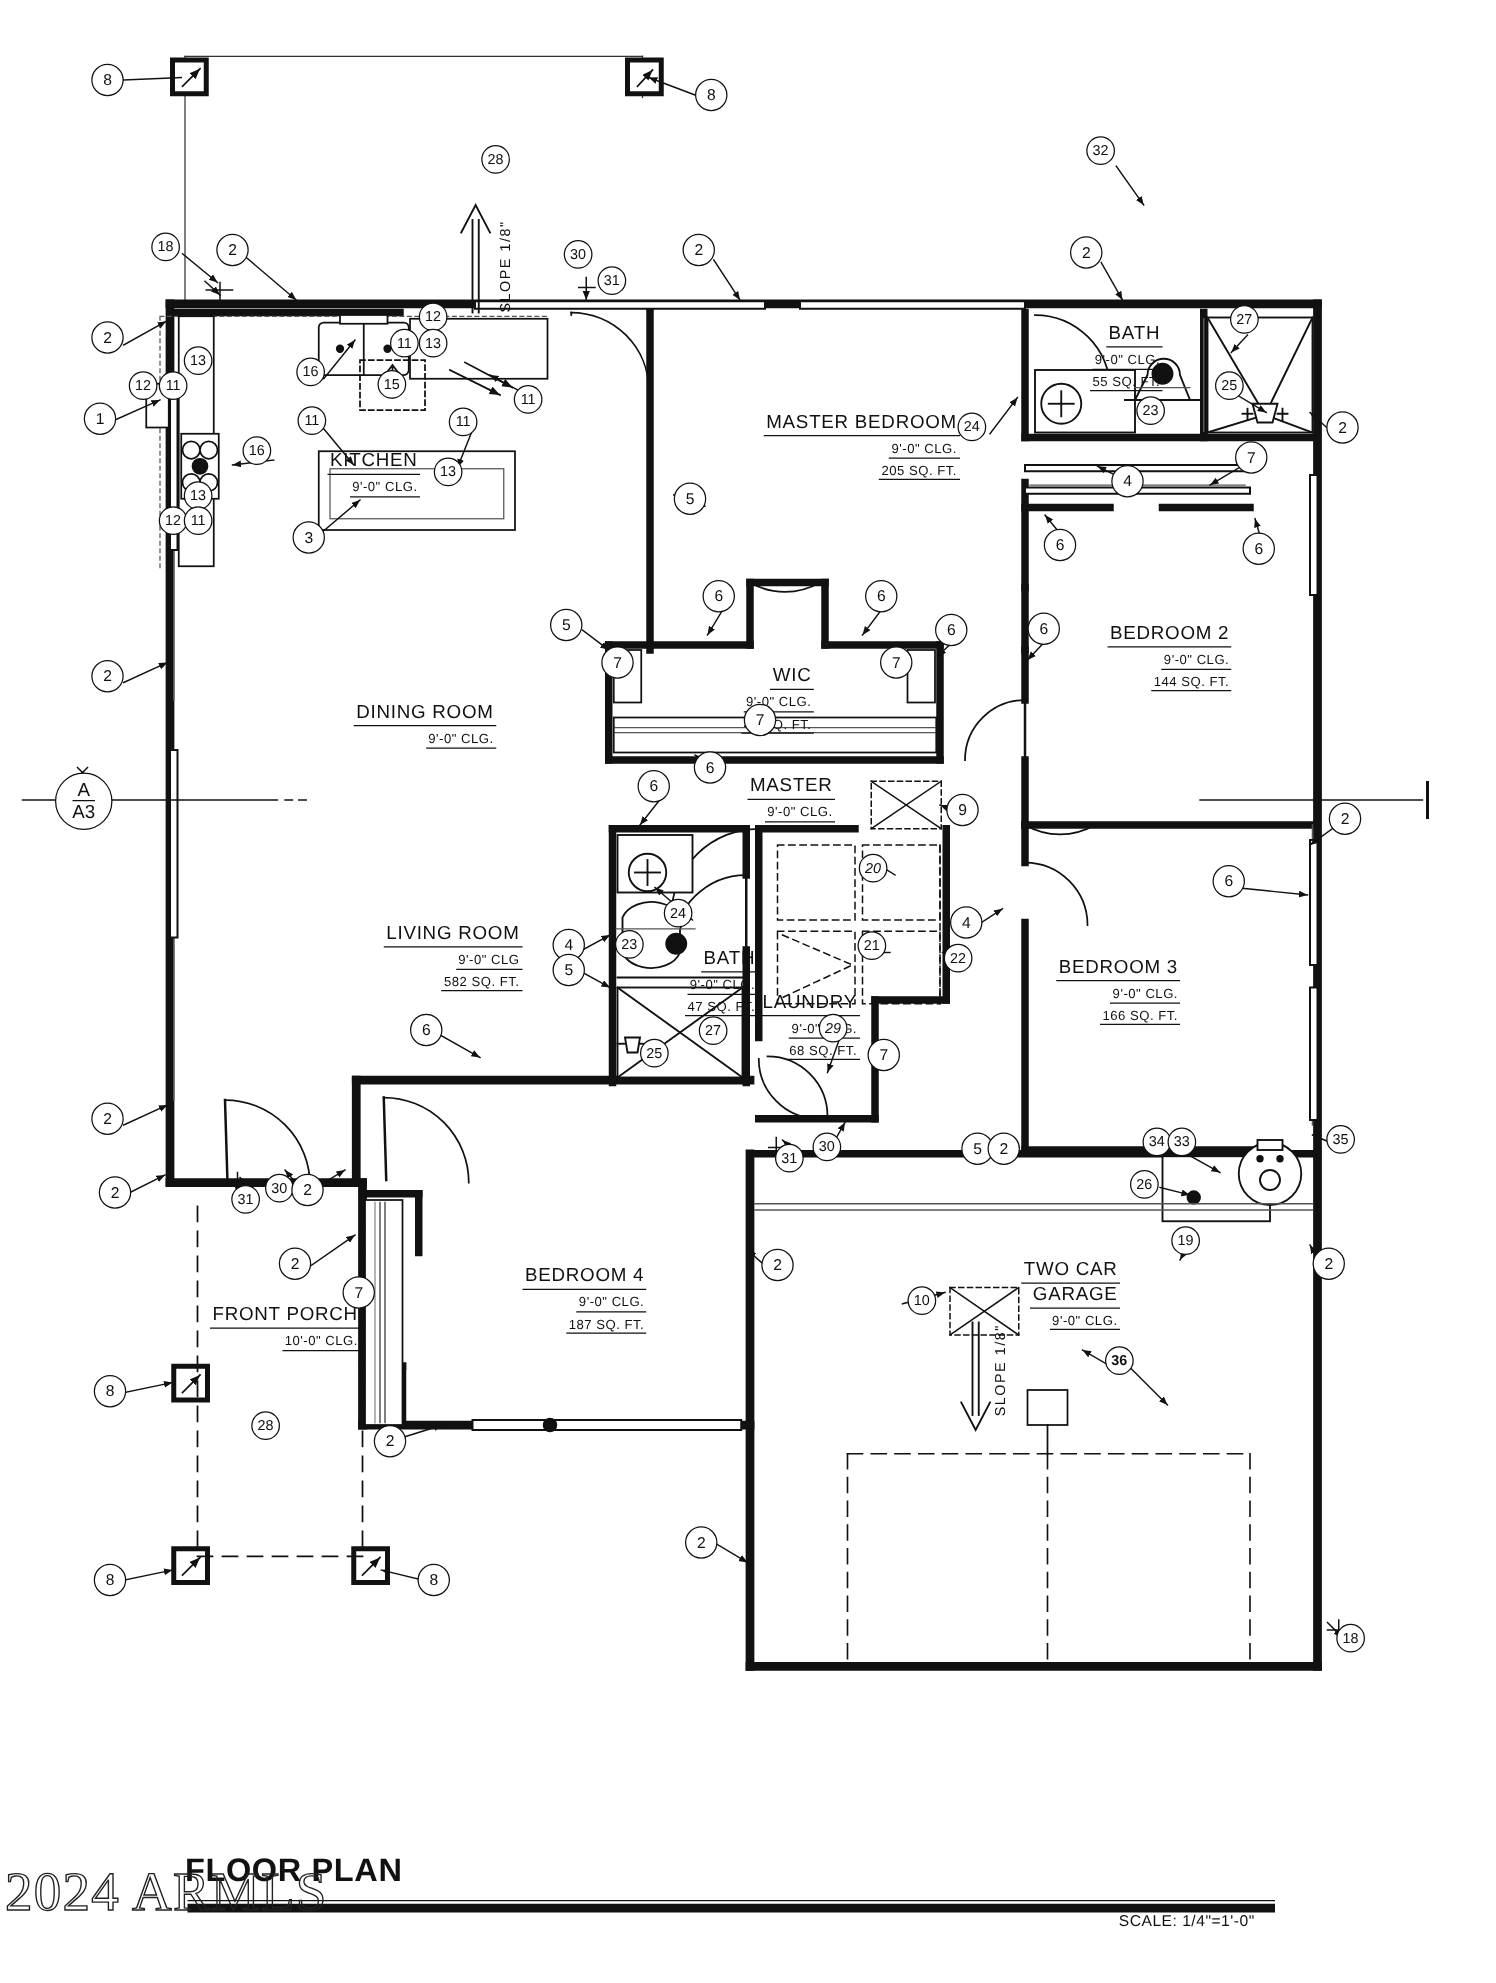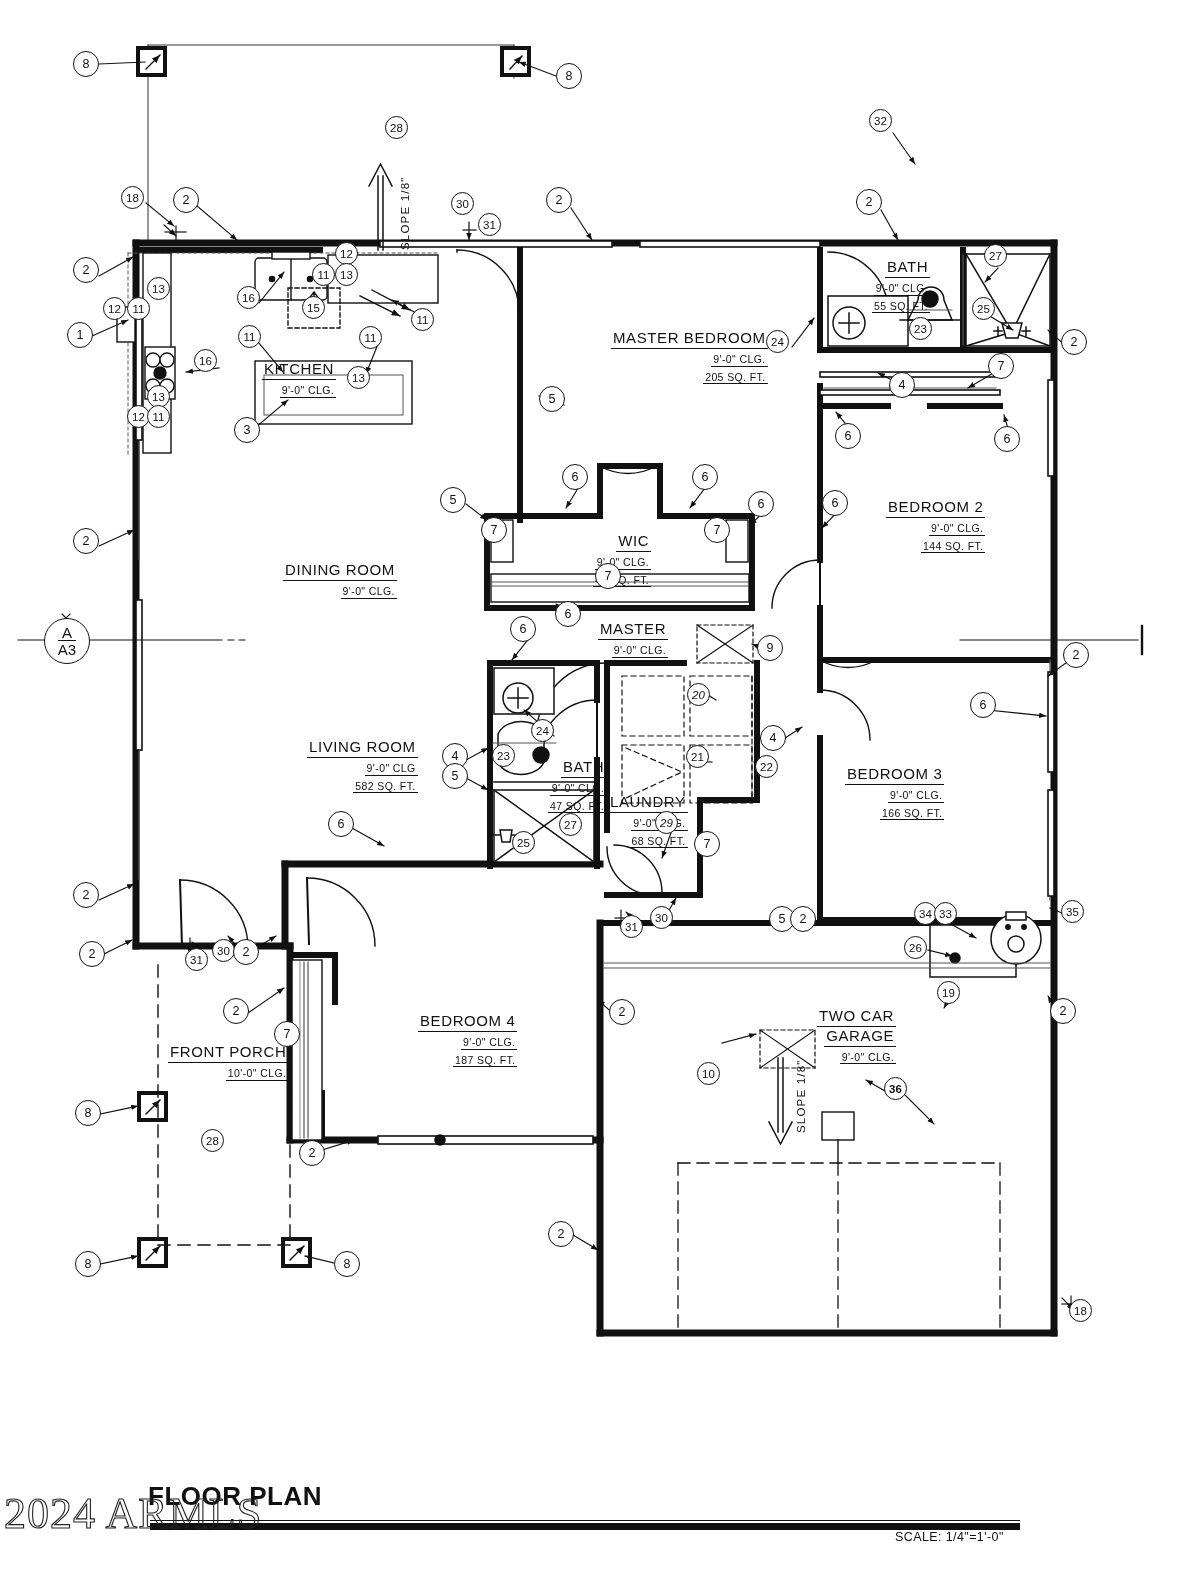--- a/index.html
+++ b/index.html
@@ -672,21 +672,21 @@
     <div class="callout small" style="left: 914px; top: 902px;">34</div>
     <div class="callout small" style="left: 934px; top: 902px;">33</div>
     <div class="callout small" style="left: 1061px; top: 900px;">35</div>
     <div class="callout small" style="left: 904px; top: 936px;">26</div>
     <div class="callout" style="left: 79px; top: 941px;">2</div>
     <div class="callout small" style="left: 185px; top: 948px;">31</div>
     <div class="callout small" style="left: 212px; top: 939px;">30</div>
     <div class="callout" style="left: 233px; top: 939px;">2</div>
     <div class="callout small" style="left: 937px; top: 981px;">19</div>
     <div class="callout" style="left: 223px; top: 998px;">2</div>
-    <div class="callout small" style="left: 697px; top: 1029px; margin-top: 33px;">10</div>
+    <div class="callout small" style="left: 726px; top: 1029px;">10</div>
     <div class="callout" style="left: 609px; top: 999px;">2</div>
     <div class="callout" style="left: 1050px; top: 998px;">2</div>
     <div class="callout" style="left: 274px; top: 1021px;">7</div>
     <div class="callout" style="left: 75px; top: 1100px;">8</div>
     <div class="callout small" style="left: 884px; top: 1077px; font-weight: bold;">36</div>
     <div class="callout small" style="left: 201px; top: 1129px;">28</div>
     <div class="callout" style="left: 299px; top: 1140px;">2</div>
     <div class="callout" style="left: 548px; top: 1221px;">2</div>
     <div class="callout" style="left: 75px; top: 1251px;">8</div>
     <div class="callout" style="left: 334px; top: 1251px;">8</div>

